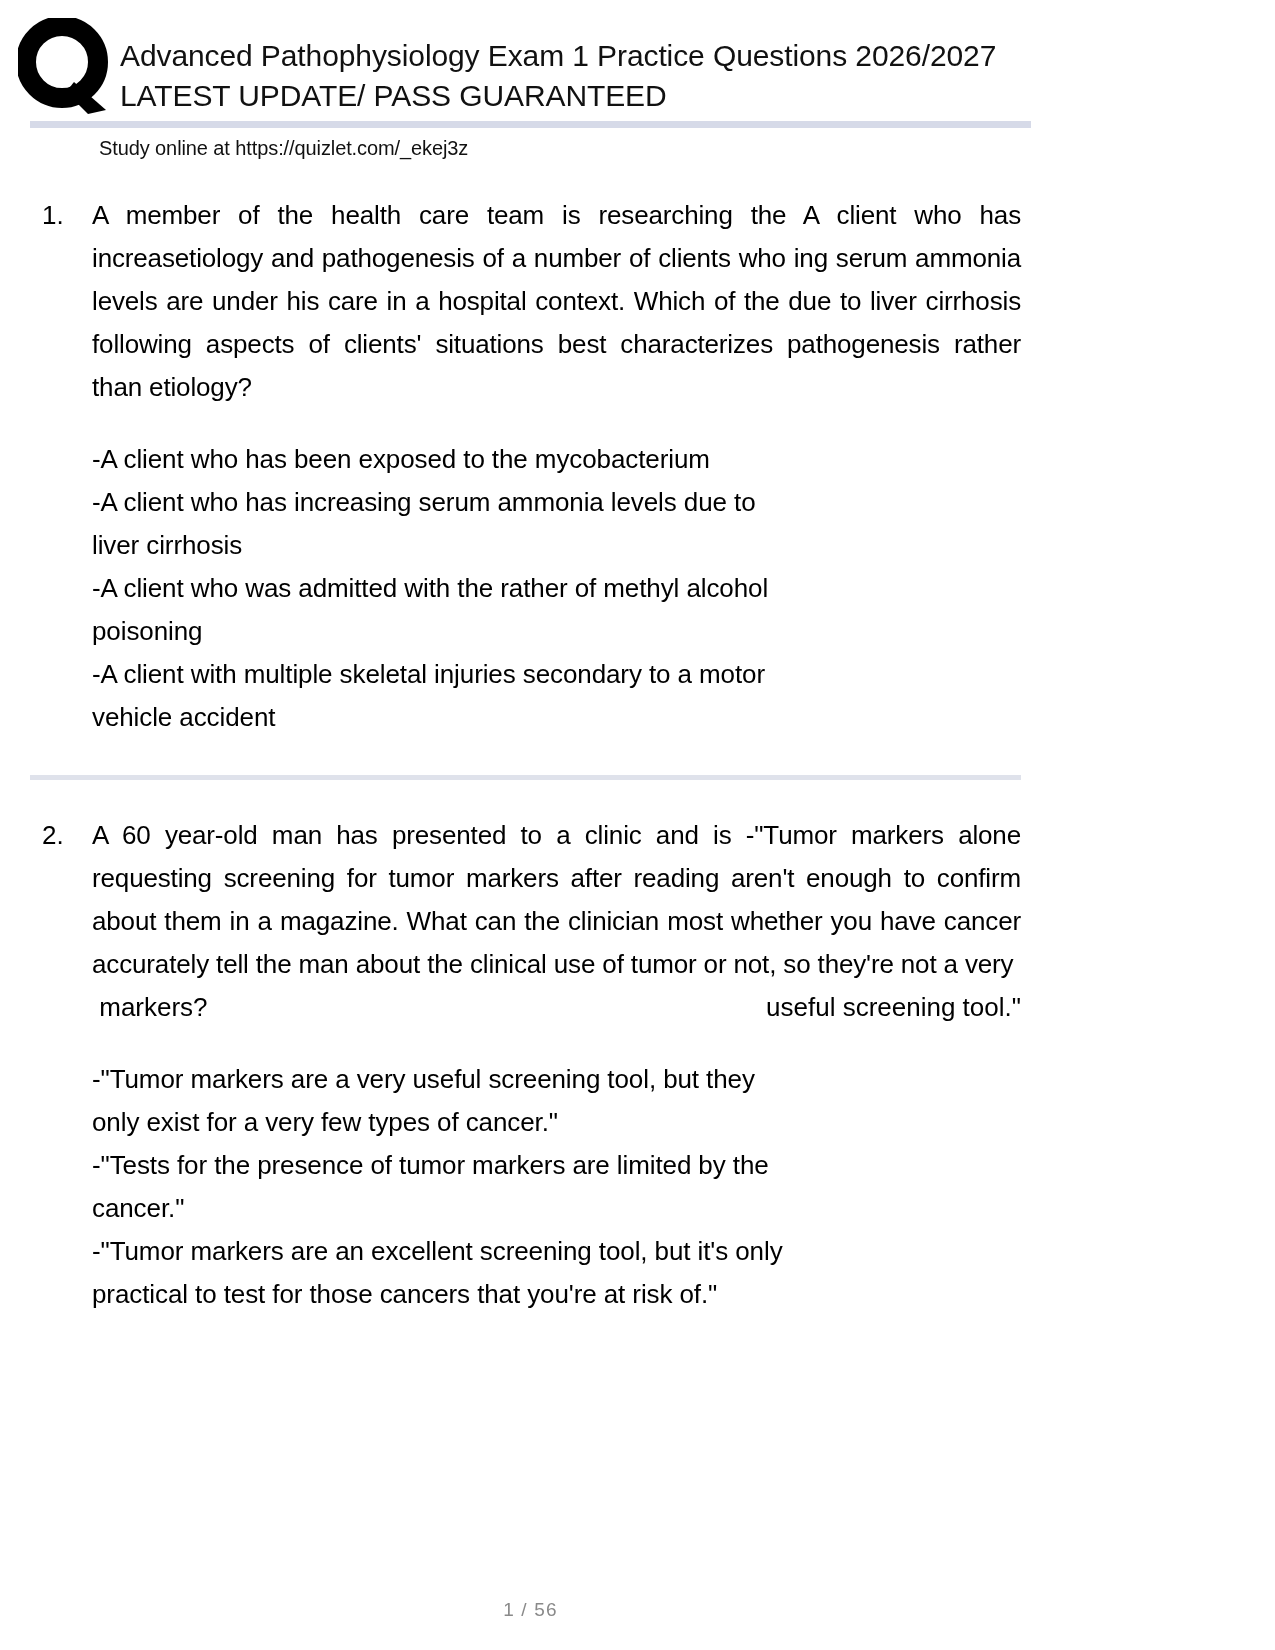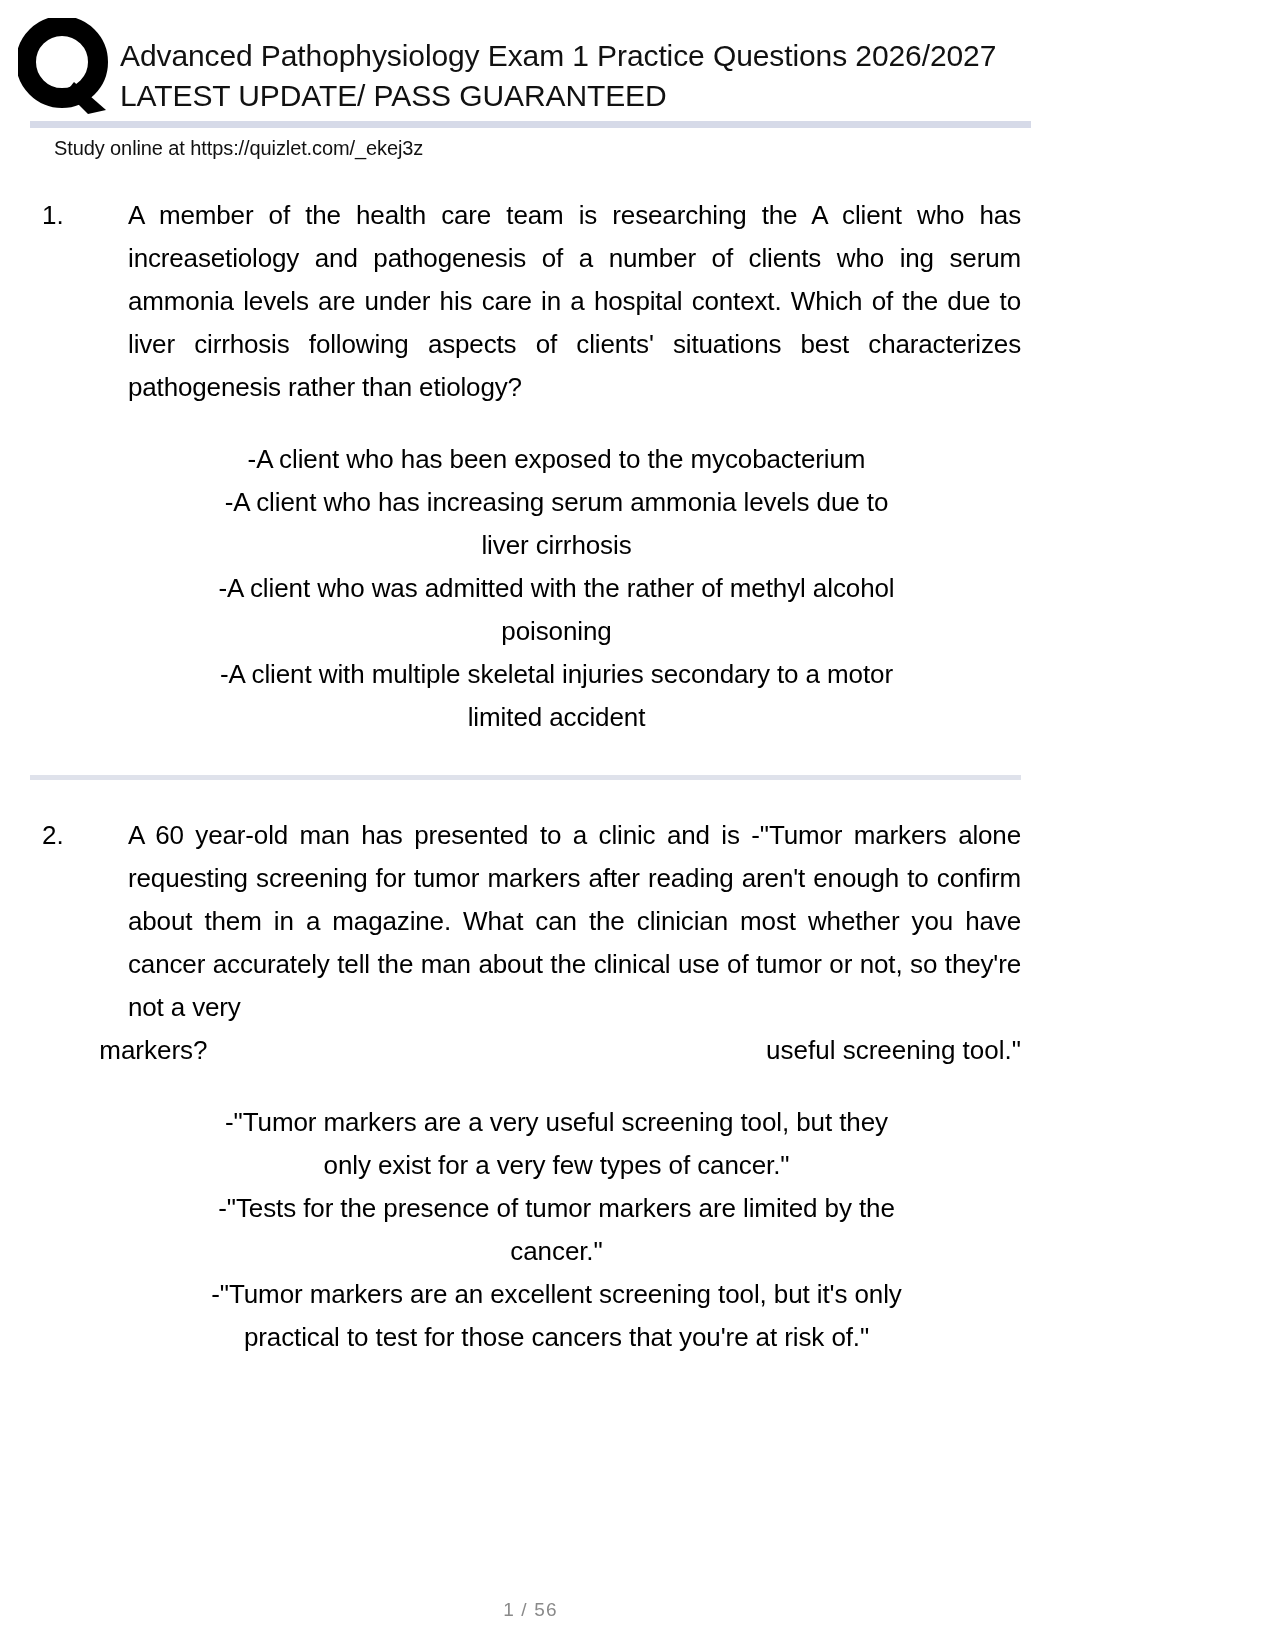--- a/index.html
+++ b/index.html
@@ -50,21 +50,21 @@
   }
 
   .rule {
     height: 7px;
     background: #d6dae8;
     margin: 6px 30px 0 30px;
   }
 
   .study-line {
     font-size: 20px;
-    padding: 9px 0 0 54px;
+    padding: 9px 0 0 99px;
     color: #111111;
     letter-spacing: -0.1px;
   }
 
   
   .content {
     padding: 0 40px 0 30px;
   }
 
   .qblock {
@@ -85,21 +85,20 @@
   .qbody {
     flex: 1;
   }
   .qtext {
     font-size: 26px;
     line-height: 43px;
     text-align: justify;
     text-align-last: left;
     color: #000;
     letter-spacing: -0.15px;
-    margin-left: 36px;
   }
   .qtext.justify-all {
     text-align: justify;
   }
   .qline {
     font-size: 26px;
     line-height: 43px;
     display: flex;
     justify-content: space-between;
     color: #000;
@@ -107,21 +106,21 @@
   .qline .left  { white-space: pre; }
   .qline .right { white-space: pre; }
 
   .answers {
     font-size: 26px;
     line-height: 43px;
     color: #000;
     padding-top: 29px;
     letter-spacing: -0.1px;
   }
-  .answers .ans-line { white-space: pre-wrap; text-align: center; }
+  .answers .ans-line { white-space: pre-wrap; }
   .answers .ans-line.justified {
     text-align: justify;
     text-align-last: left;
   }
 
   .sep {
     height: 5px;
     background: #dfe2eb;
     margin: 36px 0 0 0;
   }
@@ -163,21 +162,21 @@
       <div class="qnum">1.</div>
       <div class="qbody">
         <div class="qtext">A member of the health care team is researching the A client who has increasetiology and pathogenesis of a number of clients who ing serum ammonia levels are under his care in a hospital context. Which of the due to liver cirrhosis following aspects of clients' situations best characterizes pathogenesis rather than etiology?</div>
         <div class="answers">
           <div class="ans-line">-A client who has been exposed to the mycobacterium</div>
           <div class="ans-line">-A client who has increasing serum ammonia levels due to</div>
           <div class="ans-line">liver cirrhosis</div>
           <div class="ans-line">-A client who was admitted with the rather of methyl alcohol</div>
           <div class="ans-line">poisoning</div>
           <div class="ans-line">-A client with multiple skeletal injuries secondary to a motor</div>
-          <div class="ans-line">limited accident</div>
+          <div class="ans-line">vehicle accident</div>
         </div>
       </div>
     </div>
 
     <div class="sep"></div>
 
     <div class="qblock">
       <div class="qnum">2.</div>
       <div class="qbody">
         <div class="qtext justify-all">A 60 year-old man has presented to a clinic and is -"Tumor markers alone requesting screening for tumor markers after reading aren't enough to confirm about them in a magazine. What can the clinician most whether you have cancer accurately tell the man about the clinical use of tumor or not, so they're not a very</div>

